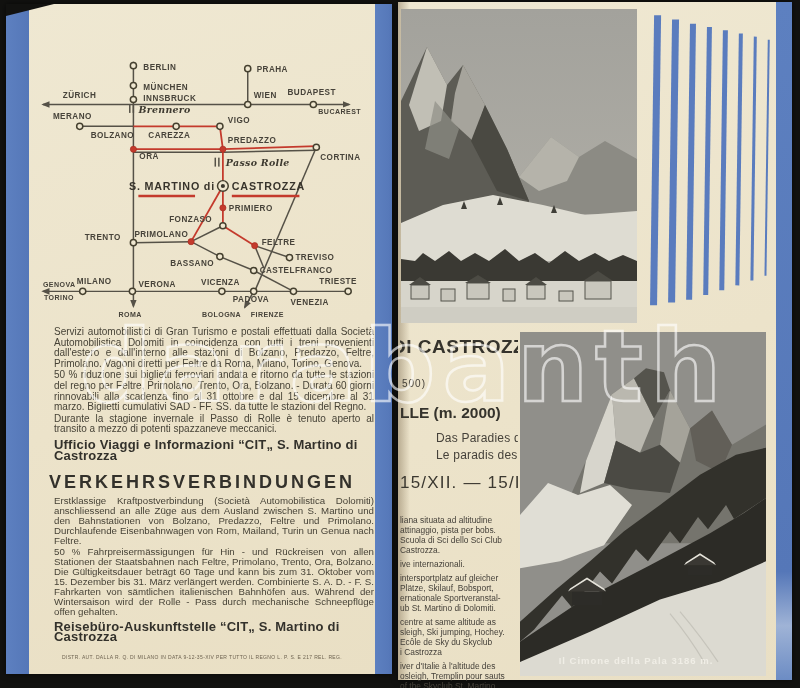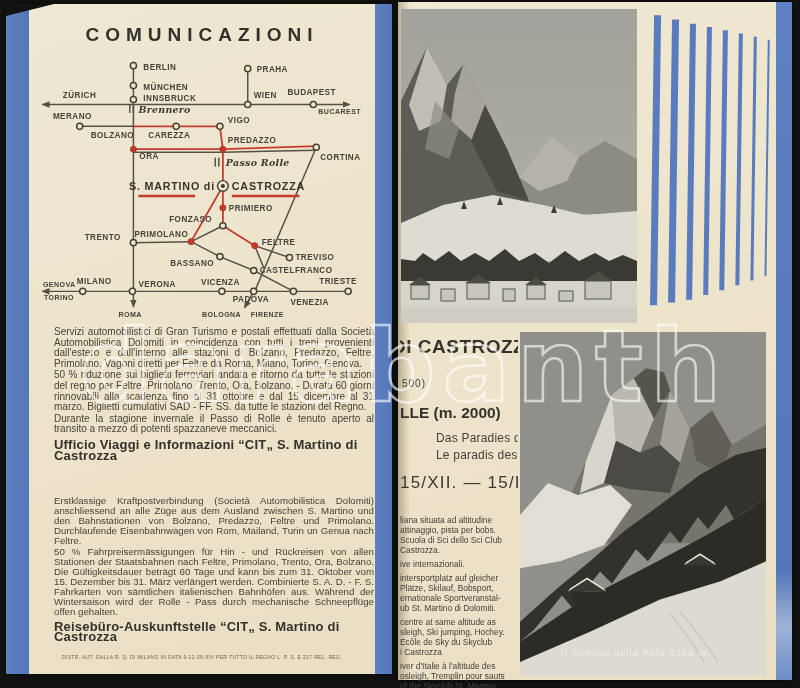--- a/index.html
+++ b/index.html
@@ -69,40 +69,39 @@
   #rp-h1b{font-size:10px;margin:20px 0 0 2px;letter-spacing:1px;}
   #rp-h2{font-size:15.5px;font-weight:700;color:#35332c;margin-top:15px;white-space:nowrap;}
   .tagline{font-size:12px;margin-top:3px;letter-spacing:.2px;white-space:nowrap;margin-left:36px;}
   #rp-tag1{margin-top:9px;}
   #rp-season{font-size:17px;margin-top:11px;letter-spacing:1.2px;color:#3b3830;white-space:nowrap;}
   #rp-lines{margin-top:22px;font-size:8.4px;line-height:10px;}
   #rp-lines div{white-space:nowrap;}
   #rp-lines div.gap{height:4px;}
 
   #photo-bottom{position:absolute;left:122px;top:330px;width:246px;height:344px;background:#8e8d88;}
-  #photo-caption{position:absolute;left:0;right:14px;bottom:18px;text-align:center;
-                 font-size:9.5px;font-weight:400;letter-spacing:1px;color:rgba(245,243,235,.8);}
+  #photo-caption{position:absolute;left:0;right:14px;bottom:10px;text-align:center;
+                 font-size:9.5px;font-weight:700;letter-spacing:1px;color:rgba(245,243,235,.8);}
 
   
   #watermark{position:absolute;left:80px;top:308px;font-size:100px;font-weight:700;
              letter-spacing:7px;color:transparent;-webkit-text-stroke:2.5px rgba(255,255,255,.62);
              text-shadow:0 0 0 rgba(255,255,255,0);pointer-events:none;z-index:50;
              font-family:"DejaVu Sans",sans-serif;}
 </style>
 </head>
 <body>
 
 <div id="stage">
 
   <div class="page" id="left-page">
     <div class="blue-strip" id="lp-strip-left"></div>
     <div class="blue-strip" id="lp-strip-right"></div>
     <div id="lp-corner-notch"></div>
 
-    <div id="lp-title">COMUNICAZIONI</div>
 
     <svg id="rail-map" xmlns="http://www.w3.org/2000/svg" viewBox="0 0 342 272">
         <defs>
           <marker id="arr" viewBox="0 0 10 10" refX="8" refY="5" markerWidth="5.5" markerHeight="5.5" orient="auto-start-reverse">
             <path d="M0,1 L10,5 L0,9 z" fill="#555147"></path>
           </marker>
         </defs>
         <polyline points="10,55 318,55" class="edge-g" marker-end="url(#arr)" marker-start="url(#arr)"></polyline>
         <polyline points="101,12 101,55" class="edge-g"></polyline>
         <polyline points="101,55 101,243" class="edge-g"></polyline>
@@ -200,20 +199,21 @@
 
     <div class="body-block" id="it-block">
       <div>
           <p class="para">Servizi automobilistici di Gran Turismo e postali effettuati dalla Società Automobilistica Dolomiti in coincidenza con tutti i treni provenienti dall'estero e dall'interno alle stazioni di Bolzano, Predazzo, Feltre, Primolano. Vagoni diretti per Feltre da Roma, Milano, Torino, Genova.</p>
           <p class="para">50 % riduzione sui biglietti ferroviari andata e ritorno da tutte le stazioni del regno per Feltre, Primolano, Trento, Ora, Bolzano. - Durata 60 giorni rinnovabili alla scadenza fino al 31 ottobre e dal 15 dicembre al 31 marzo. Biglietti cumulativi SAD - FF. SS. da tutte le stazioni del Regno.</p>
           <p class="para">Durante la stagione invernale il Passo di Rolle è tenuto aperto al transito a mezzo di potenti spazzaneve meccanici.</p>
         </div>
       <div class="office-line">Ufficio Viaggi e Informazioni “CIT„ S. Martino di Castrozza</div>
     </div>
 
+    <div id="de-heading">VERKEHRSVERBINDUNGEN</div>
 
     <div class="body-block" id="de-block">
       <div>
           <p class="para">Erstklassige Kraftpostverbindung (Società Automobilistica Dolomiti) anschliessend an alle Züge aus dem Ausland zwischen S. Martino und den Bahnstationen von Bolzano, Predazzo, Feltre und Primolano. Durchlaufende Eisenbahnwagen von Rom, Mailand, Turin un Genua nach Feltre.</p>
           <p class="para">50 % Fahrpreisermässigungen für Hin - und Rückreisen von allen Stationen der Staatsbahnen nach Feltre, Primolano, Trento, Ora, Bolzano. Die Gültigkeitsdauer beträgt 60 Tage und kann bis zum 31. Oktober vom 15. Dezember bis 31. März verlängert werden. Combinierte S. A. D. - F. S. Fahrkarten von sämtlichen italienischen Bahnhöfen aus. Während der Wintersaison wird der Rolle - Pass durch mechanische Schneepflüge offen gehalten.</p>
         </div>
       <div class="office-line">Reisebüro-Auskunftstelle “CIT„ S. Martino di Castrozza</div>
     </div>
 
     <div id="lp-imprint">DISTR. AUT. DALLA R. Q. DI MILANO IN DATA 9-12-35-XIV PER TUTTO IL REGNO L. P. S. E 217 REL. REG.</div>

